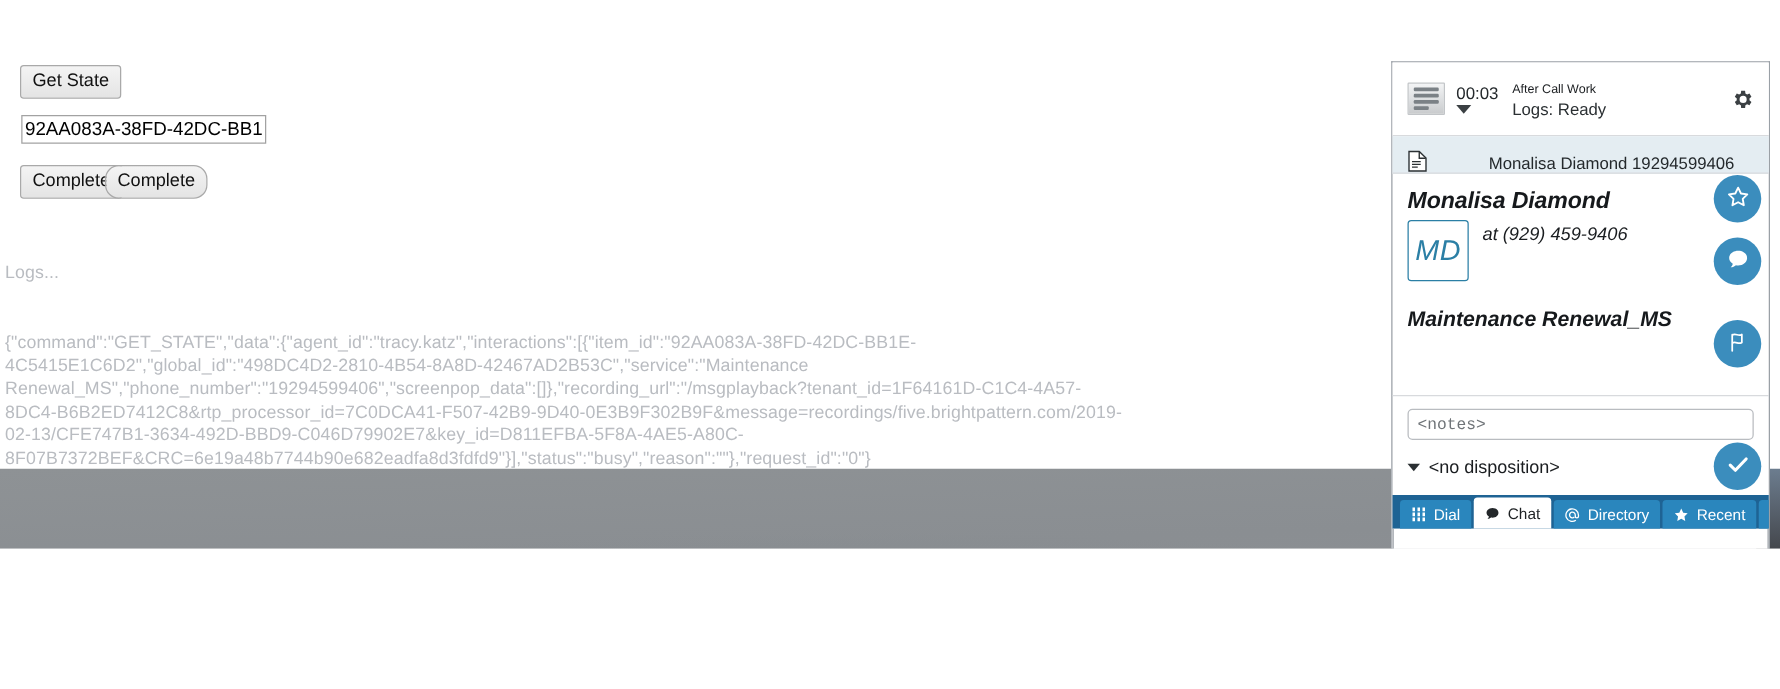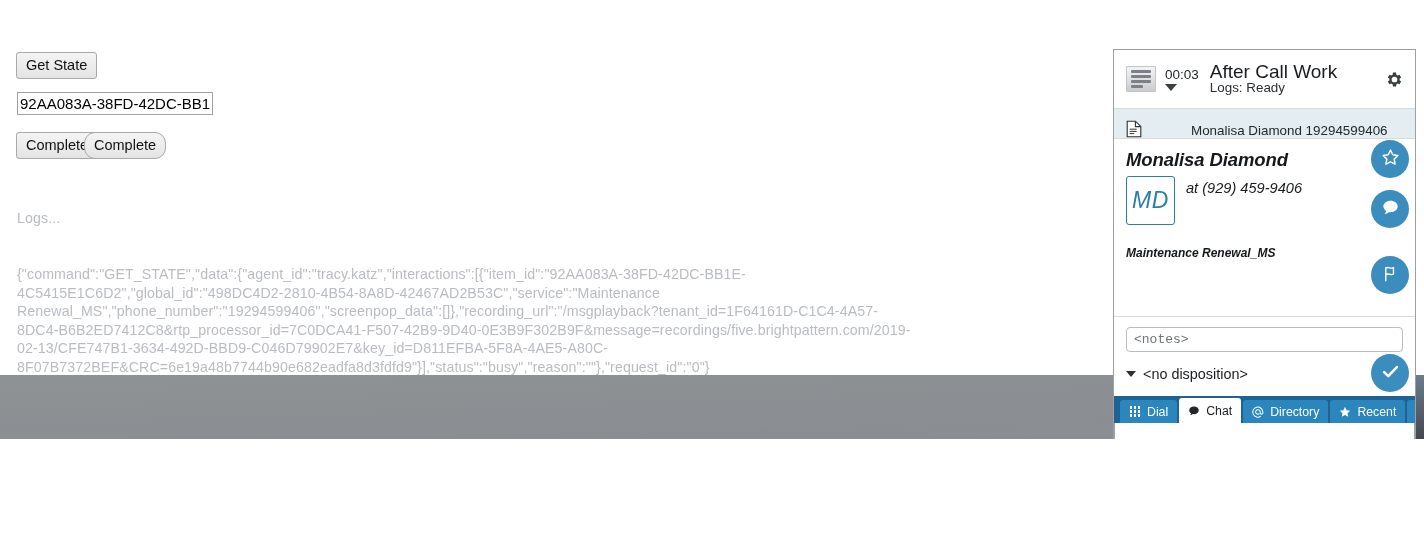--- a/index.html
+++ b/index.html
@@ -44,21 +44,21 @@
     border: 1px solid #a2a2a2;
     background: #fff;
     box-sizing: content-box;
   }
 
   #terminate-btn { position: absolute; left: 16px; top: 132px; }
   #complete-btn  { position: absolute; left: 84px; top: 132px; border-radius: 11px; }
 
   .logs-wrap {
     position: absolute;
-    left: 17px; top: 172px;
+    left: 4px; top: 172px;
     width: 900px;
     color: #b9bcc1;
     font-family: "Liberation Sans", sans-serif;
     font-size: 14.2px;
     line-height: 18.6px;
     letter-spacing: 0.1px;
     word-break: break-word;
     white-space: pre-wrap;
   }
   .logs-title { display:block; }
@@ -135,21 +135,21 @@
   .status-icon i { display:block; height:2.5px; background:#7b8186; border-radius:1px; }
   .status-icon i:nth-child(1){ width:100%; }
   .status-icon i:nth-child(2){ width:100%; }
   .status-icon i:nth-child(3){ width:100%; }
   .status-icon i:nth-child(4){ width:62%; }
 
   .status-timer-col { display:flex; flex-direction:column; margin-left:9px; flex:0 0 auto;}
   .status-timer { font-size: 13.5px; color:#24292c; line-height:15px; }
   .status-caret { width:0;height:0;border-left:6px solid transparent;border-right:6px solid transparent;border-top:7px solid #3b4043; margin-top:2px; cursor:pointer;}
   .status-text { margin-left: 11px; flex:1 1 auto; }
-  .status-main { font-size: 19px; color:#1a1d20; line-height:17px; }
+  .status-main { font-size: 10px; color:#1a1d20; line-height:17px; }
   .status-next { font-size: 13.4px; color:#2b3033; line-height:16px; }
   .gear {
     width: 22px; height: 22px; flex:0 0 auto; cursor:pointer;
     display:flex;align-items:center;justify-content:center;
   }
 
   .adp-interaction {
     display:flex; align-items:flex-end;
     height: 30px;
     padding: 0 12px;
@@ -167,21 +167,21 @@
   .contact-row { display:flex; align-items:flex-start; margin-top: 5px; }
   .avatar {
     width: 47px; height: 47px; flex:0 0 auto;
     border: 1px solid #2b7fa5;
     border-radius: 3px;
     display:flex;align-items:center;justify-content:center;
     font-size: 23px; color:#2b7fa5; background:#fff;
     letter-spacing: 0.5px;
   }
   .contact-phone { margin-left: 11px; margin-top: 4px; font-size: 14.6px; color:#1a1d20; }
-  .contact-service { margin-top: 21px; font-size: 12px; font-weight:bold; color:#16191c; }
+  .contact-service { margin-top: 21px; font-size: 17px; font-weight:bold; color:#16191c; }
 
   .round-btn {
     position:absolute;
     width: 38px; height: 38px; border-radius: 50%;
     background: #3b8dbd;
     display:flex;align-items:center;justify-content:center;
     cursor:pointer; border:none; padding:0;
   }
   #fav-btn  { right: 6px; top: 1px; }
   #chat-btn { right: 6px; top: 51px; }

